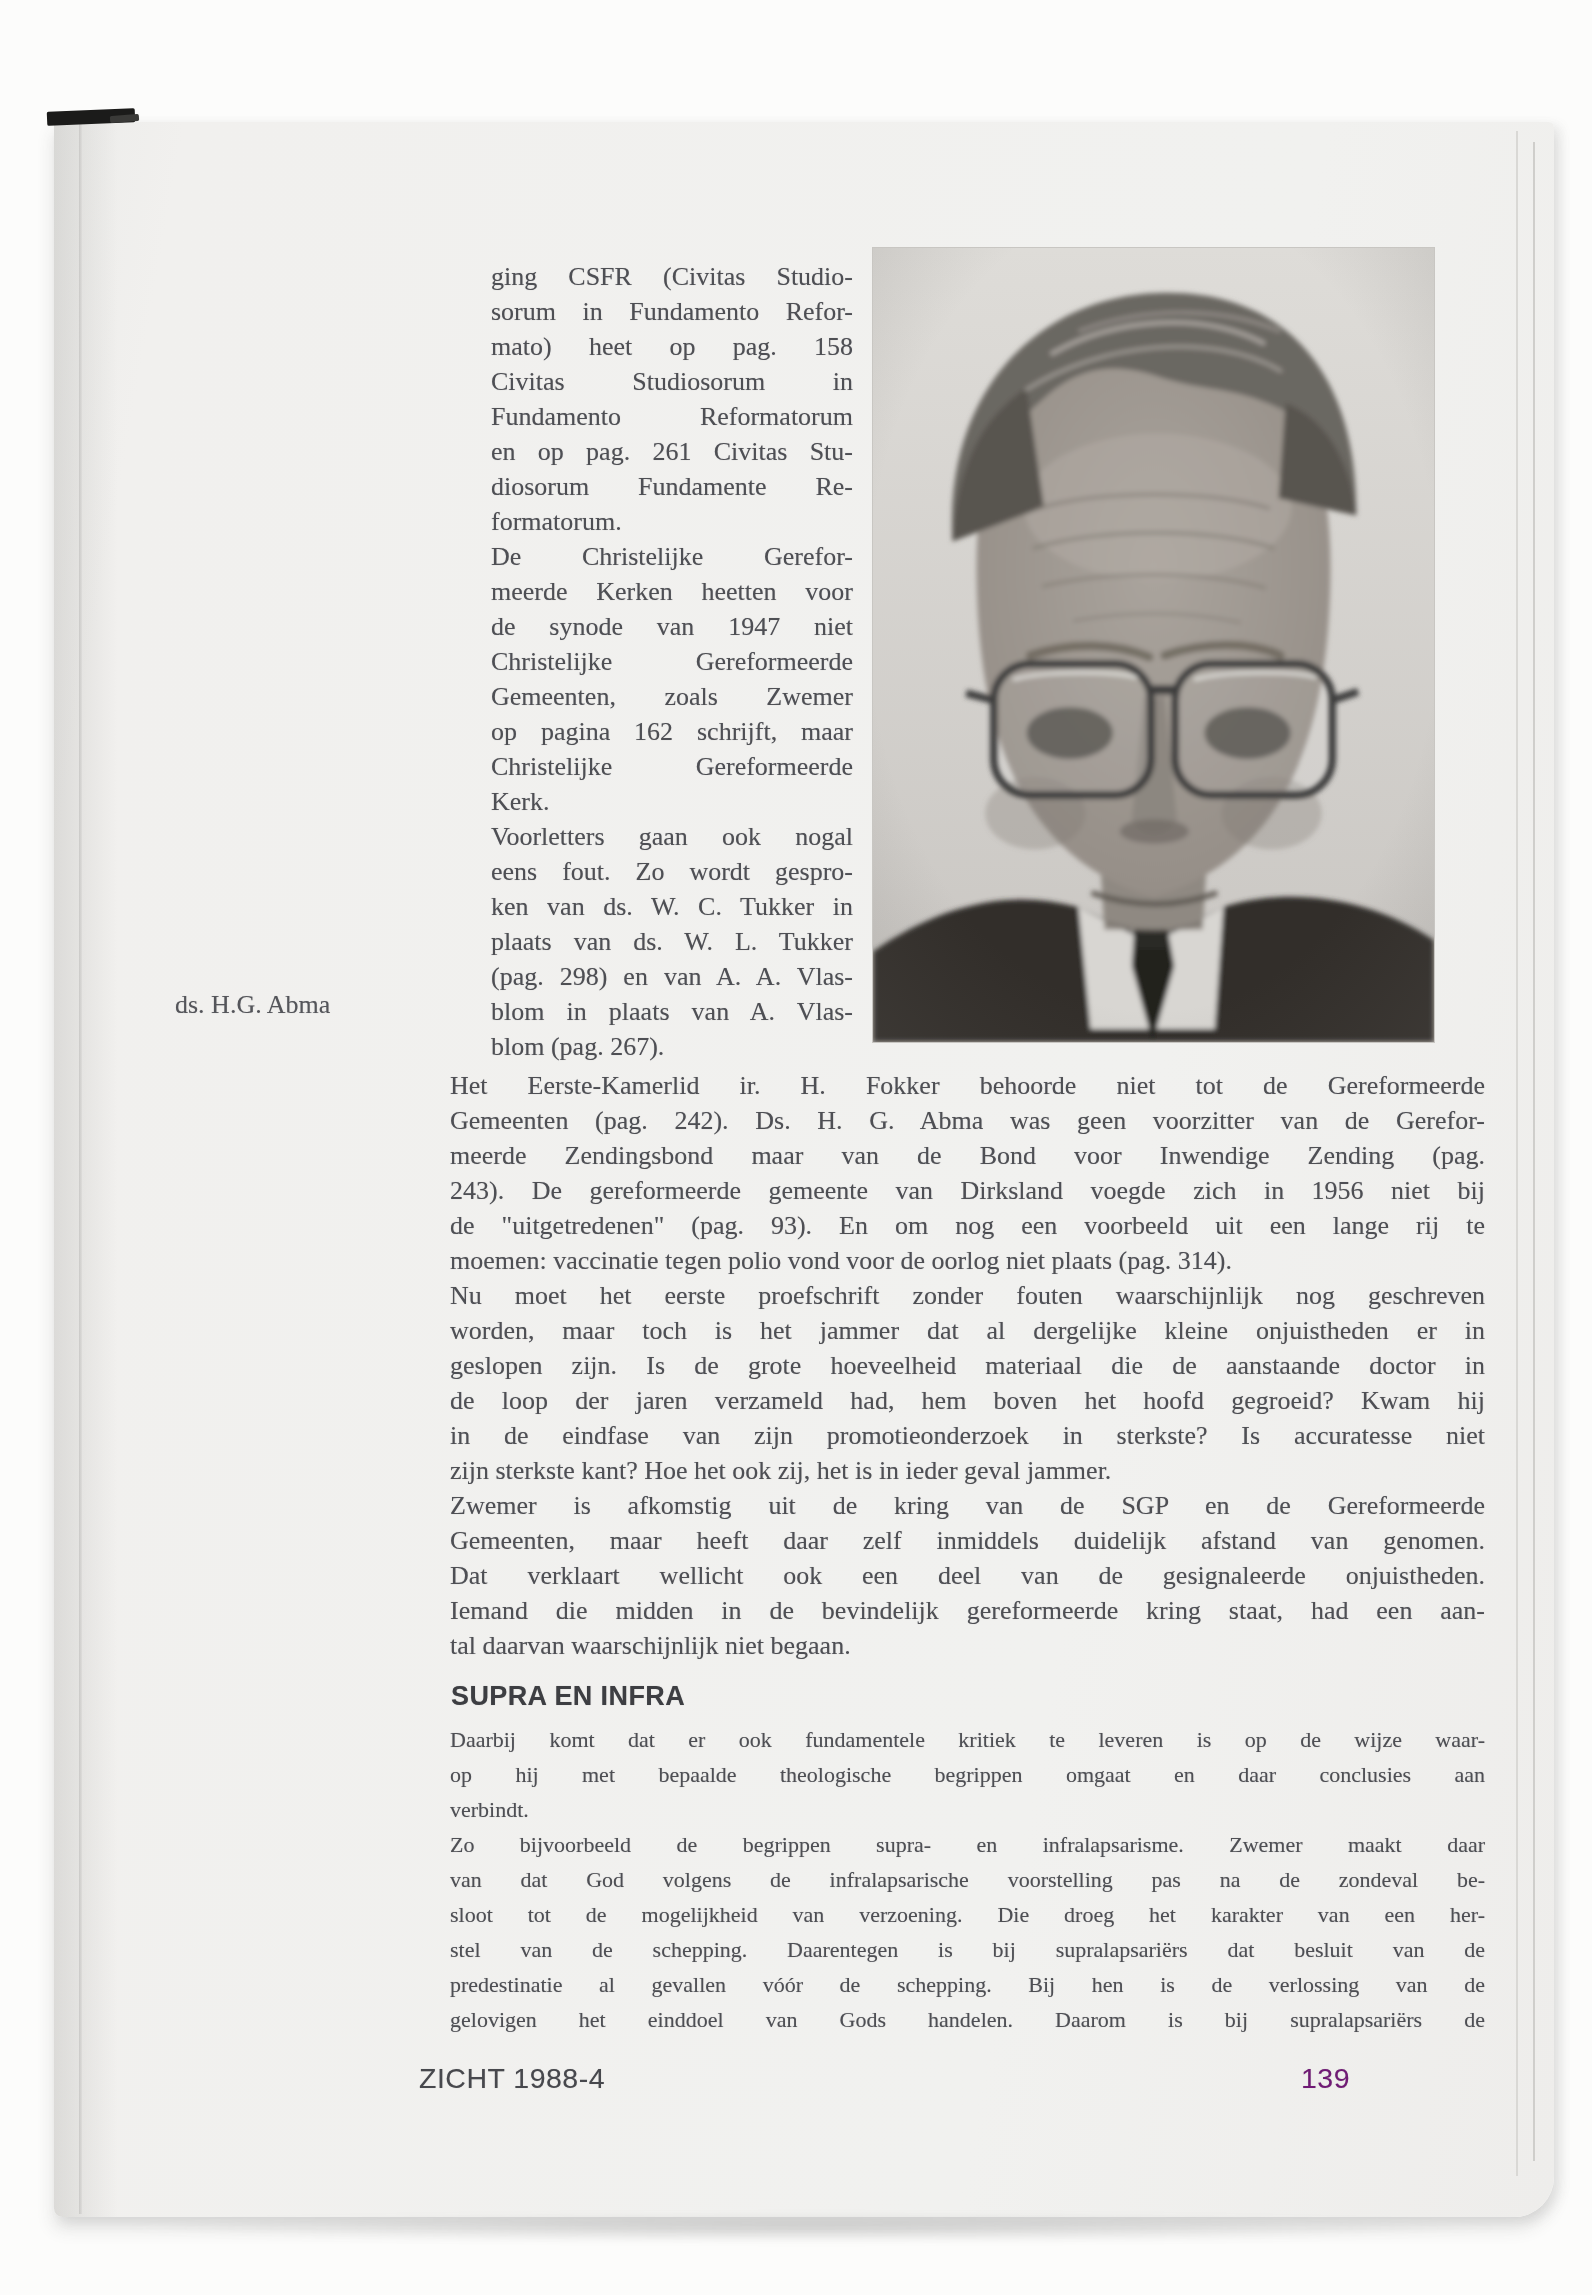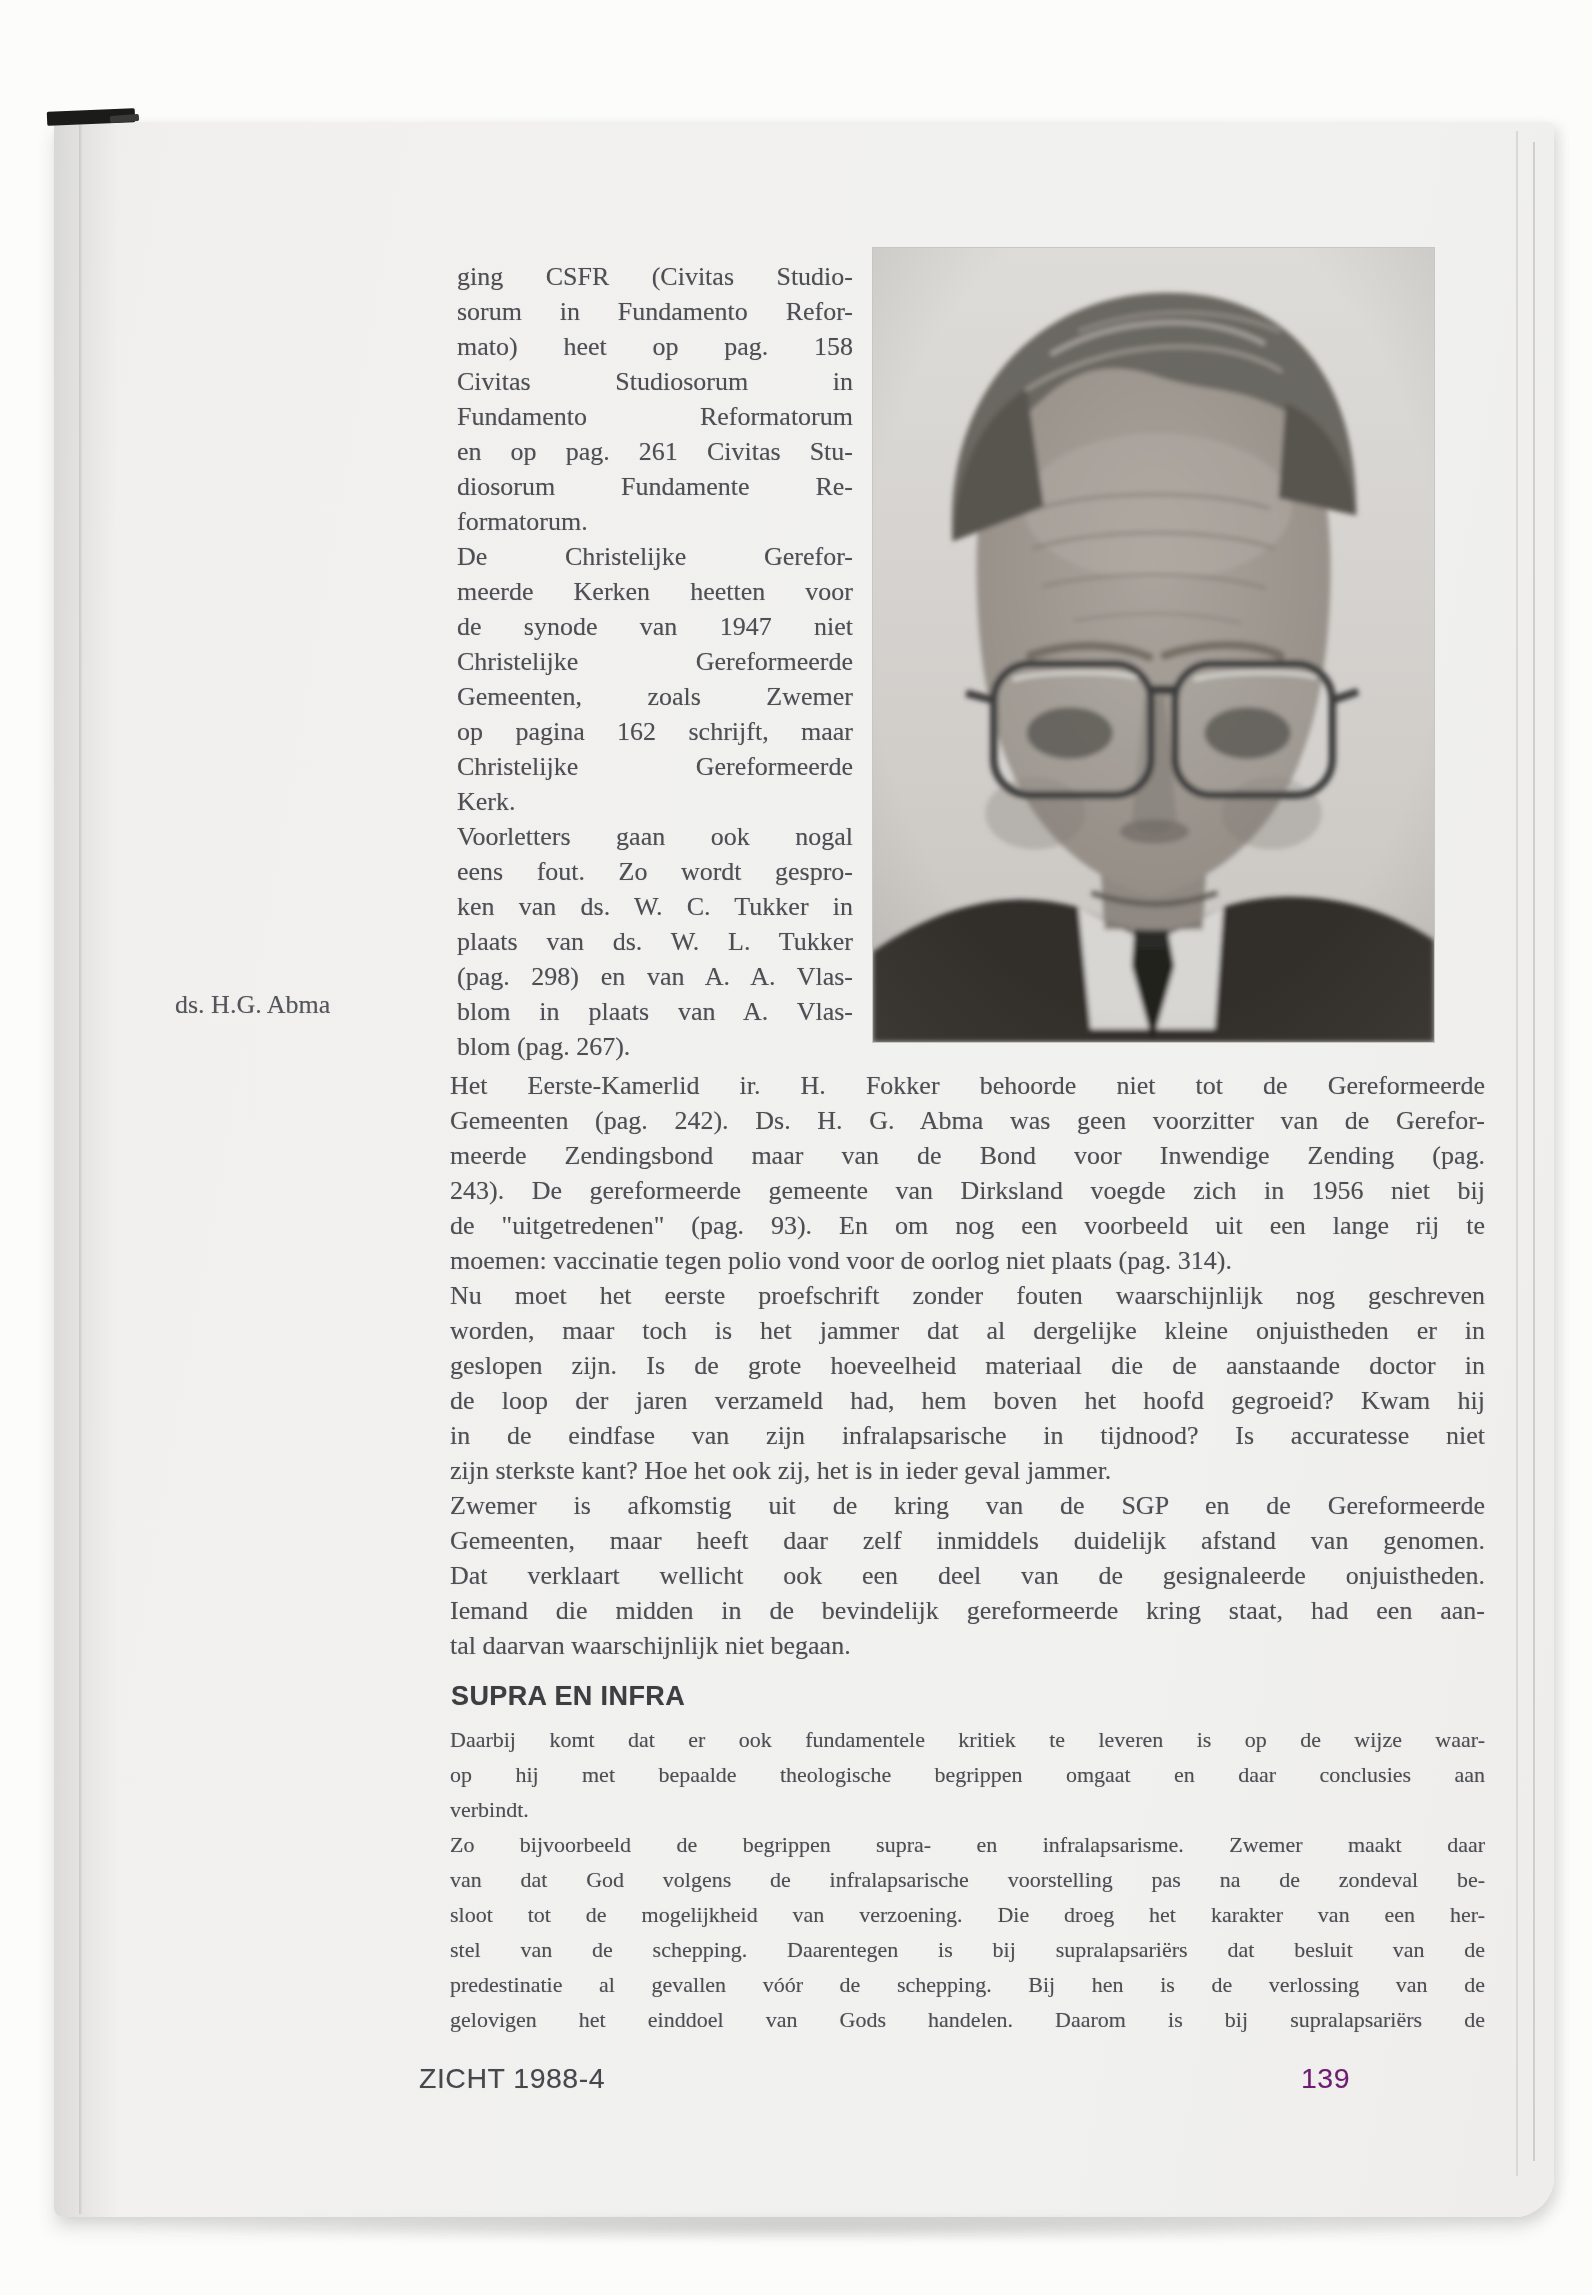--- a/index.html
+++ b/index.html
@@ -35,21 +35,21 @@
   .edgeline1 { position:absolute; left:1516px; top:131px; width:1.7px; height:2045px; background:#d9d8d5; }
   .edgeline2 { position:absolute; left:1533px; top:142px; width:1.7px; height:2019px; background:#cfcecb; }
   .bottomshadow {
     position:absolute; left:104px; top:2214px; width:1415px; height:28px;
     background:radial-gradient(ellipse at center, rgba(90,90,90,.20), rgba(90,90,90,0) 70%);
     filter:blur(3.5px);
   }
   
   .txt { color:#4e4f54; text-shadow:0 0 0.9px rgba(78,80,86,.38); }
   .col { position:absolute; left:457px; top:259px; width:396px; font-size:26px; }
-  .col .tline { height:35px; line-height:35px; white-space:nowrap; }
+  .col .tline { height:35px; line-height:35px; white-space:nowrap;margin-left:34px; }
   .col .tline.just { white-space:normal; }
   .bodyA { position:absolute; left:450px; top:1068px; width:1035px; font-size:26px; }
   .bodyB { position:absolute; left:450px; top:1722px; width:1035px; font-size:22px; }
   .bodyA .tline, .bodyB .tline { height:35px; line-height:35px; }
   .tline.just { text-align:justify; text-align-last:justify; }
   .heading {
     position:absolute; left:451px; top:1681px;
     font-family:"Liberation Sans", sans-serif; font-weight:bold; font-size:27px;
     color:#3d3e42; letter-spacing:0.4px; text-shadow:0 0 0.9px rgba(61,62,66,.35);
   }
@@ -190,21 +190,21 @@
       <div class="tline just">Het Eerste-Kamerlid ir. H. Fokker behoorde niet tot de Gereformeerde</div>
       <div class="tline just">Gemeenten (pag. 242). Ds. H. G. Abma was geen voorzitter van de Gerefor-</div>
       <div class="tline just">meerde Zendingsbond maar van de Bond voor Inwendige Zending (pag.</div>
       <div class="tline just">243). De gereformeerde gemeente van Dirksland voegde zich in 1956 niet bij</div>
       <div class="tline just">de "uitgetredenen" (pag. 93). En om nog een voorbeeld uit een lange rij te</div>
       <div class="tline">moemen: vaccinatie tegen polio vond voor de oorlog niet plaats (pag. 314).</div>
       <div class="tline just">Nu moet het eerste proefschrift zonder fouten waarschijnlijk nog geschreven</div>
       <div class="tline just">worden, maar toch is het jammer dat al dergelijke kleine onjuistheden er in</div>
       <div class="tline just">geslopen zijn. Is de grote hoeveelheid materiaal die de aanstaande doctor in</div>
       <div class="tline just">de loop der jaren verzameld had, hem boven het hoofd gegroeid? Kwam hij</div>
-      <div class="tline just">in de eindfase van zijn infralapsarische in tijdnood? Is accuratesse niet</div>
+      <div class="tline just">in de eindfase van zijn promotieonderzoek in sterkste? Is accuratesse niet</div>
       <div class="tline">zijn sterkste kant? Hoe het ook zij, het is in ieder geval jammer.</div>
       <div class="tline just">Zwemer is afkomstig uit de kring van de SGP en de Gereformeerde</div>
       <div class="tline just">Gemeenten, maar heeft daar zelf inmiddels duidelijk afstand van genomen.</div>
       <div class="tline just">Dat verklaart wellicht ook een deel van de gesignaleerde onjuistheden.</div>
       <div class="tline just">Iemand die midden in de bevindelijk gereformeerde kring staat, had een aan-</div>
       <div class="tline">tal daarvan waarschijnlijk niet begaan.</div>
     </div>
 
   <div class="heading">SUPRA EN INFRA</div>
 

